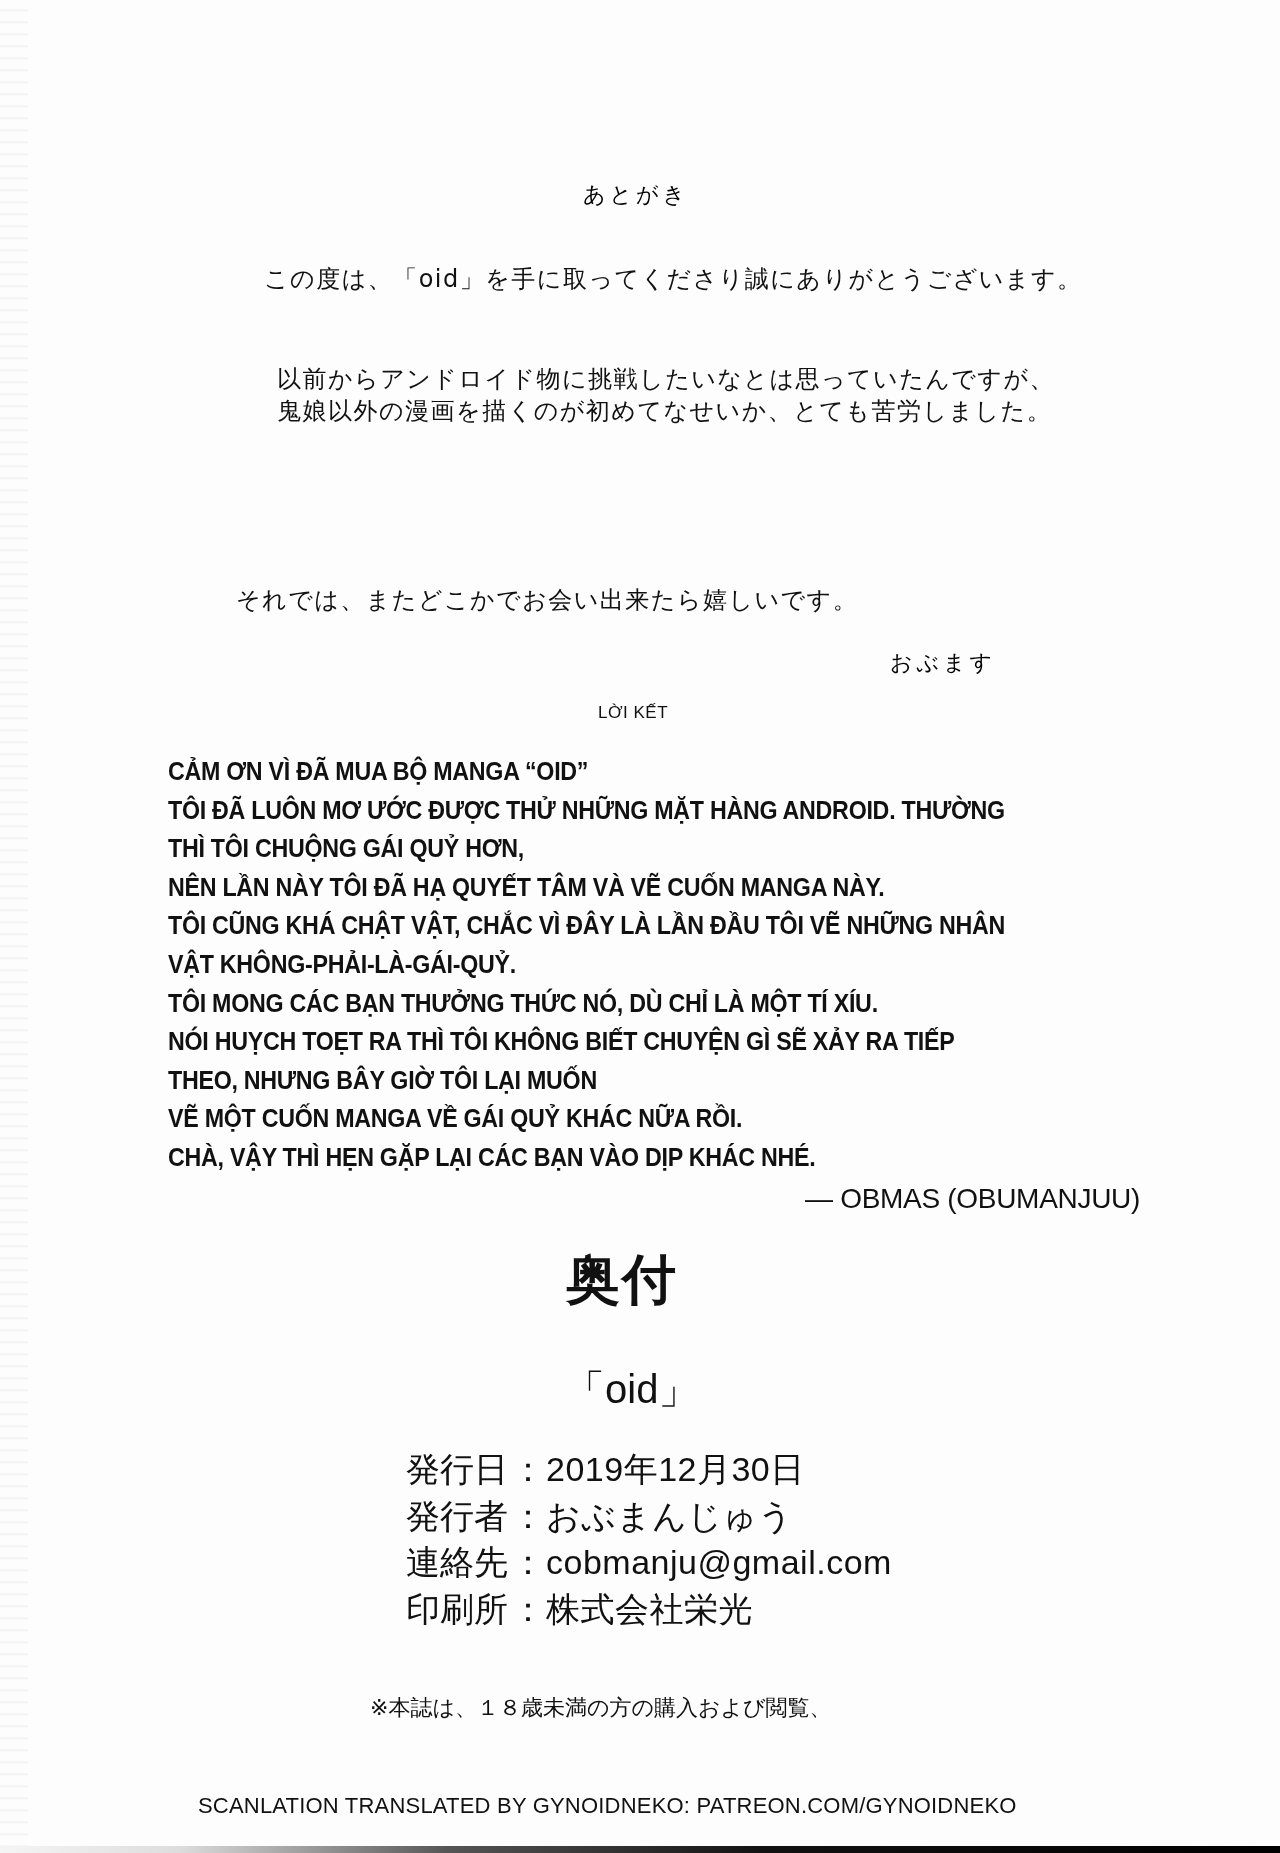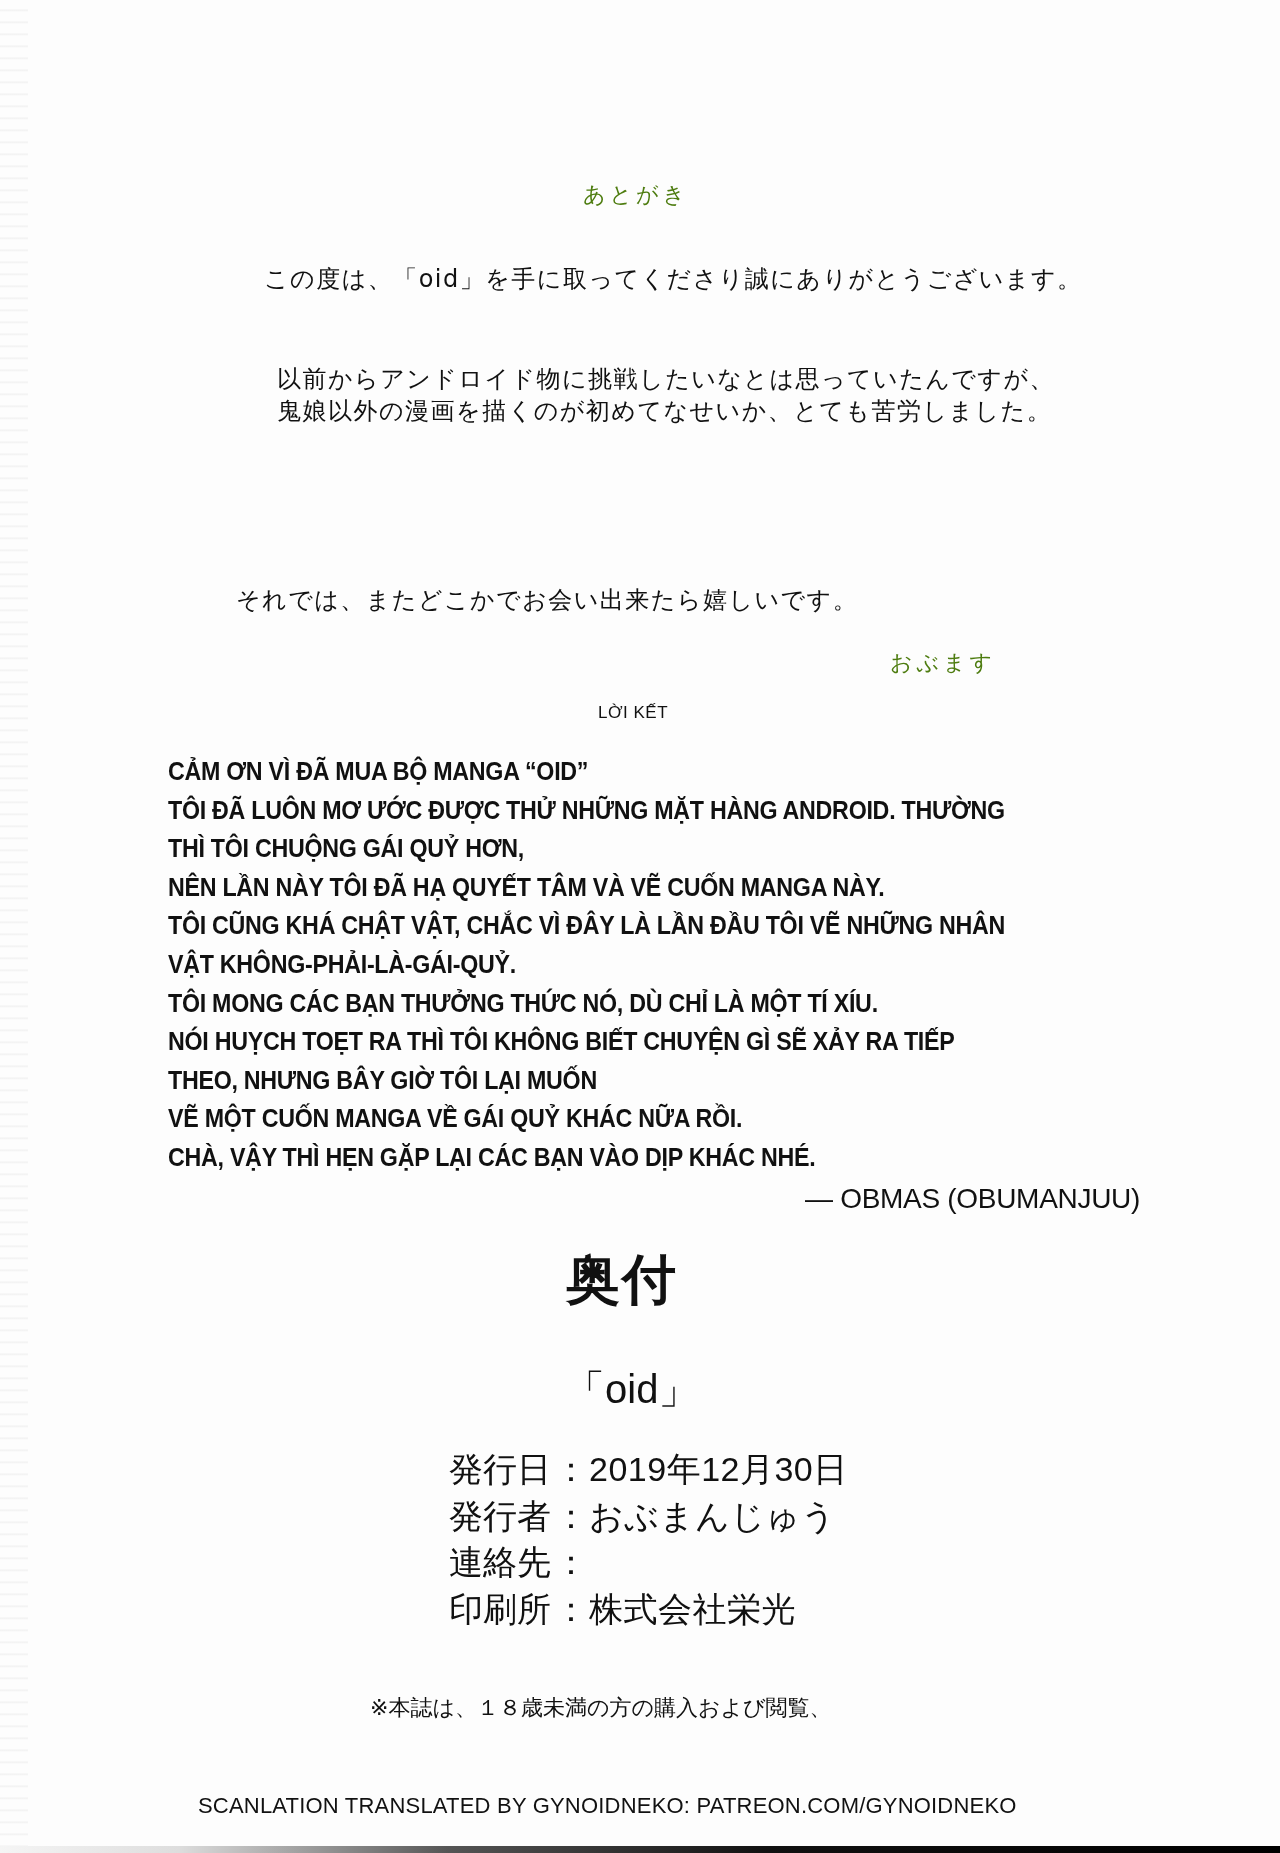--- a/index.html
+++ b/index.html
@@ -14,42 +14,42 @@
     background: repeating-linear-gradient(180deg, rgba(0,0,0,0.0) 0px, rgba(0,0,0,0.0) 9px, rgba(0,0,0,0.05) 10px, rgba(0,0,0,0.0) 12px);
   }
   .bottom-bar {
     position:absolute; left:0; bottom:0; width:1280px; height:7px;
     background: linear-gradient(90deg, #f5f5f5 0%, #ddd 14%, #555 35%, #111 60%, #000 100%);
   }
   .abs { position:absolute; white-space:nowrap; }
 
   
   .jp { font-family:"DejaVu Sans", sans-serif; font-size:24px; letter-spacing:1.5px; line-height:31px; color:#111; }
-  .jp-serif { font-family:"DejaVu Serif", serif; font-size:22px; letter-spacing:4px; color:#4d7c0f; }
+  .jp-serif { font-family:"DejaVu Serif", serif; font-size:22px; letter-spacing:4px; color:#000000; }
   .jp-title { left:583px; top:180px; }
   .jp-greeting { left:236px; top:264px;margin-left:28px; }
   .jp-para { left:236px; top:364px;margin-left:41px; }
   .jp-para div { height:31.5px; }
   .jp-next { left:236px; top:521px; }
   .jp-closing { left:236px; top:585px; }
   .jp-sign { left:890px; top:648px; }
 
   
   .vn { font-family:"Liberation Sans", sans-serif; font-weight:bold; text-transform:uppercase; color:#111; font-size:25px; letter-spacing:-0.3px; transform:scaleX(0.93); transform-origin:left top; }
   .vn-title { left:598px; top:703px; font-size:17px; font-weight:normal; transform:none; letter-spacing:0.5px; }
   .vn-body { left:168px; top:752px; }
   .vn-body div { height:38.6px; line-height:38.6px; }
   .vn-sign { right:140px; top:1183px; font-weight:normal; font-size:28px; transform:none; }
 
   
   .col-title { left:566px; top:1244px; font-family:"DejaVu Sans", sans-serif; font-weight:bold; font-size:54px; letter-spacing:2px; }
   .col-work { left:565px; top:1362px; font-family:"Liberation Sans", sans-serif; font-size:40px; }
   .col-table { left:406px; top:1446px; font-family:"Liberation Sans", sans-serif; font-size:34px; }
   .col-row { height:46.5px; line-height:46.5px; display:flex; }
-  .col-label { width:104px; letter-spacing:0px;margin-left:43px; }
+  .col-label { width:104px; letter-spacing:0px; }
   .col-sep { width:36px; text-align:center; }
   .col-value { letter-spacing:0.5px; }
 
   .notice { left:370px; top:1693px; font-family:"DejaVu Sans", sans-serif; font-size:22px; line-height:30px; }
   .notice div { padding-left:0; }
   .notice .l2 { padding-left:0; margin-left:-2px; }
 
   .credit { left:198px; top:1793px; font-family:"Liberation Sans", sans-serif; font-size:22px; letter-spacing:0.2px; text-transform:uppercase; }
 </style>
 </head>
@@ -92,20 +92,21 @@
       <span class="col-value">2019年12月30日</span>
     </div>
     <div class="col-row">
       <span class="col-label">発行者</span>
       <span class="col-sep">：</span>
       <span class="col-value">おぶまんじゅう</span>
     </div>
     <div class="col-row">
       <span class="col-label">連絡先</span>
       <span class="col-sep">：</span>
+      <span class="col-value">cobmanju@gmail.com</span>
     </div>
     <div class="col-row">
       <span class="col-label">印刷所</span>
       <span class="col-sep">：</span>
       <span class="col-value">株式会社栄光</span>
     </div>
   </div>
 
   <div class="abs notice">
     <div>※本誌は、１８歳未満の方の購入および閲覧、</div>

